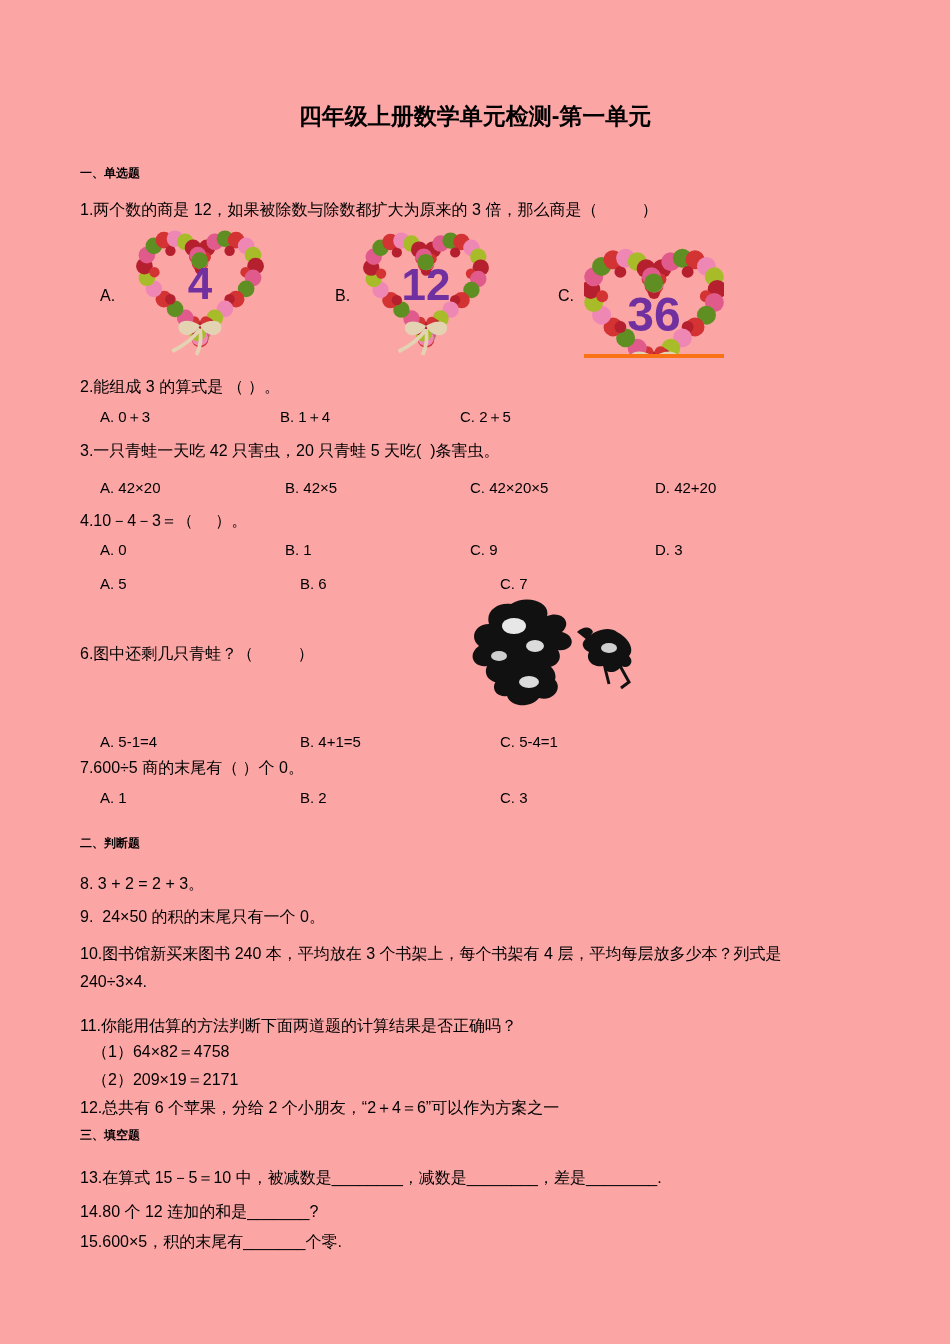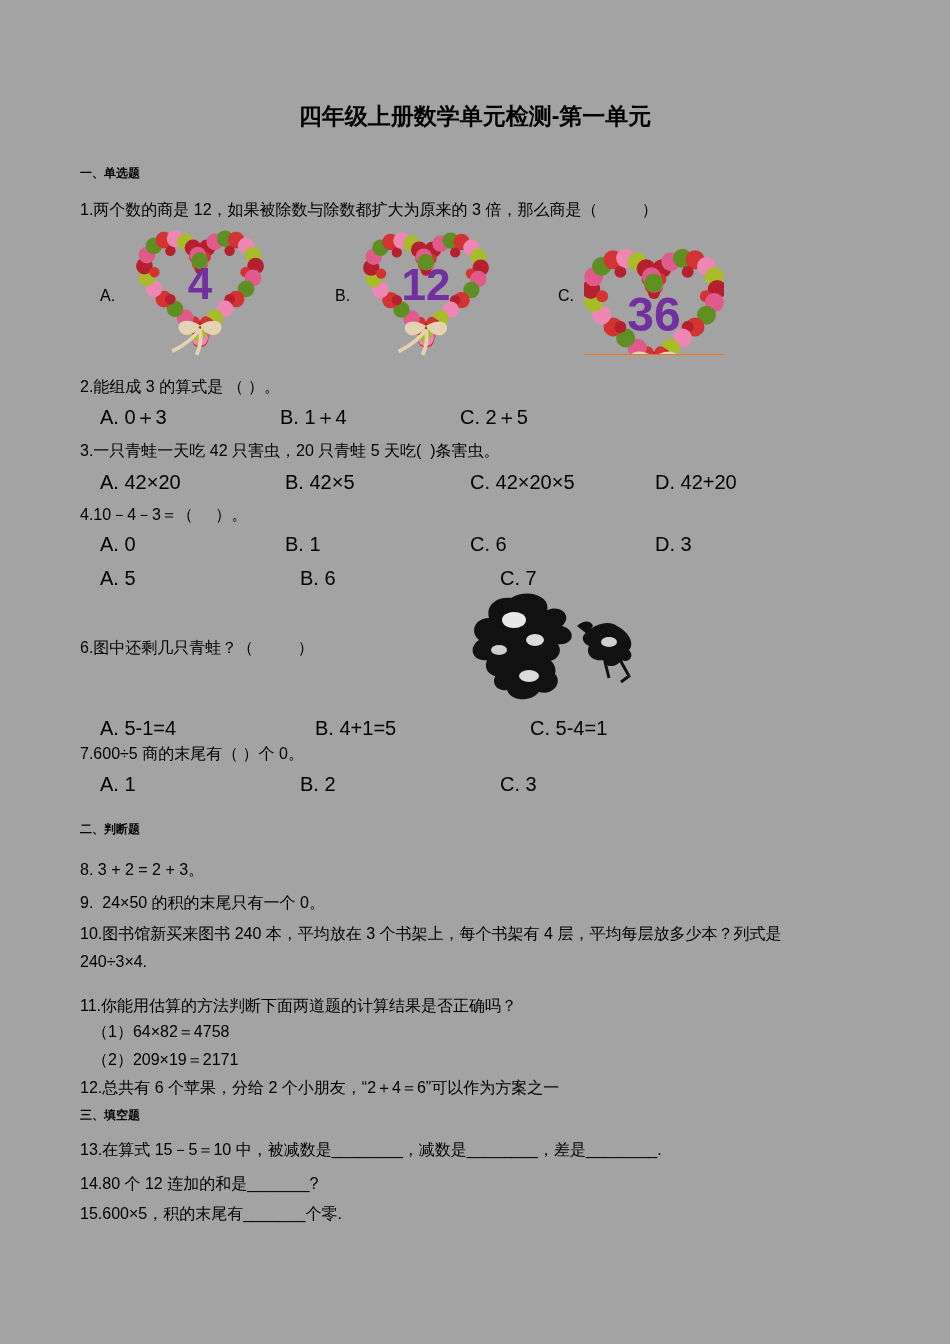--- a/index.html
+++ b/index.html
@@ -1,68 +1,68 @@
 <!DOCTYPE html>
 <html><head>
 <meta charset="utf-8">
 <style>
   html,body{margin:0;padding:0;background:#ffffff;}
   .page{
     position:relative;
     width:950px;height:1344px;
     box-sizing:border-box;
     padding:100px 80px 0 80px;
-    background:#a3a3a3;
+    background:#fca5a5;
     color:#000;
     font-family:"Liberation Sans","DejaVu Sans",sans-serif;
     font-size:16px;
     overflow:hidden;
   }
   .title{font-size:23px;font-weight:700;text-align:center;margin:0;line-height:32px;}
   .sec{font-size:12px;font-weight:700;margin:0;line-height:26px;}
   .q{font-size:16px;line-height:24px;margin:0;white-space:pre-wrap;}
   .subq{padding-left:12px;}
-  .opts{display:flex;padding-left:20px;font-size:20px;line-height:24px;white-space:pre-wrap;}
+  .opts{display:flex;padding-left:20px;font-size:15px;line-height:24px;white-space:pre-wrap;}
   .opts>span{width:200px;flex:none;}
   .opts.narrow>span{width:180px;}
   .opts.four>span{width:185px;}
   .opts>span:last-child{width:auto;}
 
   
   .hearts{display:flex;align-items:flex-start;height:134px;padding-left:20px;}
   .heart-group{display:flex;align-items:flex-start;}
   .chlabel{width:24px;flex:none;margin-top:58px;line-height:20px;}
   .heart{position:relative;}
   .heartA{width:132px;height:132px;margin-left:10px;}
   .heartB{width:130px;height:134px;margin-left:2px;}
   .gapB{margin-left:69px;}
   .gapC{margin-left:67px;}
-  .heartC-wrap{width:140px;height:106px;overflow:hidden;margin:20px 0 0 2px;border-bottom:1px solid #f97316;position:relative;}
+  .heartC-wrap{width:140px;height:106px;overflow:hidden;margin:20px 0 0 2px;border-bottom:4px solid #f97316;position:relative;}
   .heartC{width:150px;height:150px;margin:-2px 0 0 -5px;}
   svg.wreath{width:100%;height:100%;display:block;}
   .heart-num{
     position:absolute;left:0;top:26%;width:100%;text-align:center;
     font-weight:700;font-size:44px;line-height:1;color:#7030a0;
     font-family:"Liberation Sans","DejaVu Sans",sans-serif;
   }
   .heartC .heart-num{top:30%;font-size:48px;}
 
   
   .q5row{display:flex;align-items:center;font-size:16px;line-height:24px;height:44px;white-space:pre-wrap;}
   .sq{width:34px;height:38px;border:2px solid #000;margin:0 10px;flex:none;box-sizing:border-box;}
 
   
   .q6row{display:flex;align-items:center;height:116px;gap:37px;}
   .q6text{width:342px;flex:none;}
   svg.frogs{width:185px;height:116px;flex:none;}
 
   
   .mt2{margin-top:2px;}.mt4{margin-top:4px;}.mt5{margin-top:5px;}.mt6{margin-top:6px;}
-  .mt7{margin-top:7px;align-items:flex-end;}.mt8{margin-top:20px;}.mt9{margin-top:9px;}.mt10{margin-top:10px;}
-  .mt12{margin-top:12px;}.mt13{margin-top:13px;}.mt14{margin-top:10px;gap:15px;}.mt16{margin-top:16px;}
+  .mt7{margin-top:13px;align-items:flex-end;}.mt8{margin-top:20px;}.mt9{margin-top:9px;}.mt10{margin-top:10px;}
+  .mt12{margin-top:12px;}.mt13{margin-top:13px;}.mt14{margin-top:18px;}.mt16{margin-top:16px;}
   .mt28{margin-top:28px;}
 </style>
 </head>
 <body>
 
 <div class="page">
 
   <h1 class="title">四年级上册数学单元检测-第一单元</h1>
 
   <h2 class="sec mt28">一、单选题</h2>
@@ -260,21 +260,21 @@
     <span>A. 42×20</span>
     <span>B. 42×5</span>
     <span>C. 42×20×5</span>
     <span>D. 42+20</span>
   </div>
 
   <p class="q mt9">4.10－4－3＝（     ）。</p>
   <div class="opts four mt5">
     <span>A. 0</span>
     <span>B. 1</span>
-    <span>C. 6</span>
+    <span>C. 9</span>
     <span>D. 3</span>
   </div>
 
   <div class="opts mt10">
     <span>A. 5</span>
     <span>B. 6</span>
     <span>C. 7</span>
   </div>
 
   <div class="q6row">

